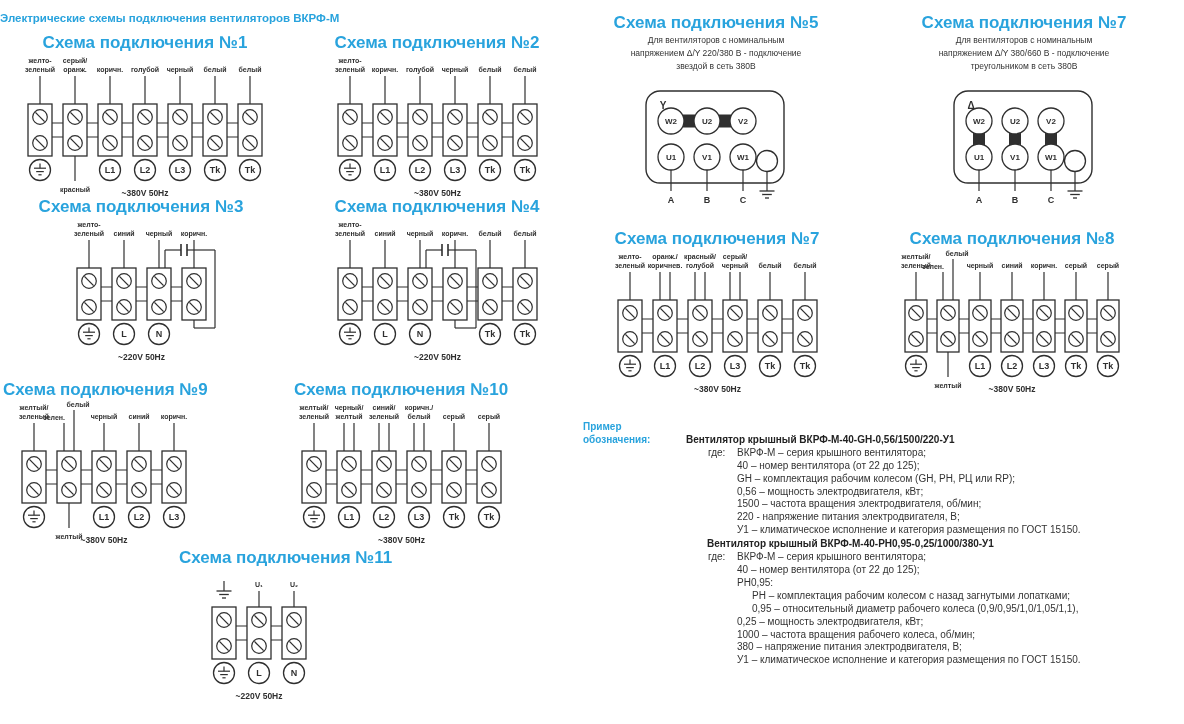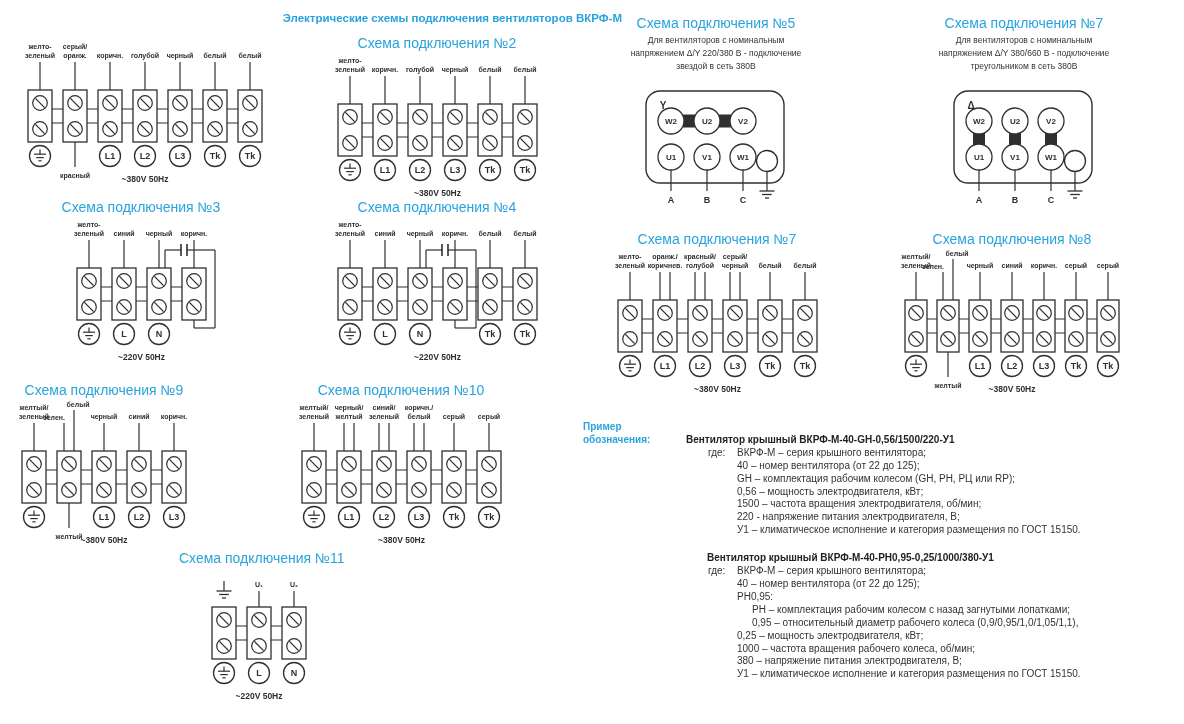--- a/index.html
+++ b/index.html
@@ -3,26 +3,26 @@
 <meta charset="utf-8">
 <style>
   :root{ --accent:#29a3dd; --line:#2f2f2f; }
   *{margin:0;padding:0;box-sizing:border-box}
   html,body{background:#fff}
   body{
     width:1184px;height:724px;position:relative;overflow:hidden;
     font-family:"Liberation Sans", sans-serif;color:#333;
   }
   .main-title{
-    position:absolute;left:0;top:12px;width:612px;text-align:right;
-    font-size:11.5px;font-weight:bold;color:var(--accent);margin-left:10px;
+    position:absolute;left:0;top:12px;width:612px;text-align:left;
+    font-size:11.5px;font-weight:bold;color:var(--accent);
   }
   .scheme{position:absolute;text-align:center}
   .scheme h3{
-    font-size:14px;font-weight:normal;color:var(--accent);
+    font-size:17px;font-weight:bold;color:var(--accent);
     line-height:14px;white-space:nowrap;
   }
   .scheme .desc{
     font-size:8.5px;line-height:13px;color:#333;margin-top:4px;
   }
   .scheme .diagram{margin-top:2px}
   .scheme .diagram svg{display:block;margin:0 auto}
   #s5 .diagram, #s6 .diagram{margin-top:14px}
 
   
@@ -37,35 +37,36 @@
   #s9{left:3px;  top:383px; width:202px}
   #s10{left:286px;top:383px;width:230px}
   #s11{left:179px;top:551px;width:160px}
 
   
   #example{
     position:absolute;left:583px;top:421px;width:601px;
     font-size:10px;line-height:12.9px;color:#333;
   }
   .ex-block{position:relative}
-  .ex-block + .ex-block{margin-top:15px}
+  .ex-block + .ex-block{margin-top:1px}
   .ex-lead{display:inline-block;width:103px;color:var(--accent);font-weight:bold}
   .ex-title{font-weight:bold;color:#222}
   .ex-title-row.pad{padding-left:124px}
   .ex-item{position:relative;padding-left:154px}
   .ex-item.i2{padding-left:169px}
   .ex-item.i3{padding-left:207px}
   .ex-where{position:absolute;left:125px;top:0}
 </style>
 </head>
 <body>
 
 <h1 class="main-title">Электрические схемы подключения вентиляторов ВКРФ-М</h1>
 
 <section class="scheme" id="s1">
+  <h3>Схема подключения №1</h3>
   <div class="diagram">
       <svg width="266" height="148" viewBox="0 0 266 148">
         <line x1="28" y1="71" x2="238" y2="71" stroke="#2f2f2f" stroke-width="1.2"></line>
         <line x1="28" y1="85" x2="238" y2="85" stroke="#2f2f2f" stroke-width="1.2"></line>
         <rect x="16" y="52" width="24" height="52" fill="#fff" stroke="#2f2f2f" stroke-width="1.3"></rect>
         <circle cx="28" cy="65" r="7.3" fill="#fff" stroke="#2f2f2f" stroke-width="1.2"></circle>
         <line x1="23.4" y1="60.4" x2="32.6" y2="69.6" stroke="#2f2f2f" stroke-width="1.3"></line>
         <circle cx="28" cy="91" r="7.3" fill="#fff" stroke="#2f2f2f" stroke-width="1.2"></circle>
         <line x1="23.4" y1="86.4" x2="32.6" y2="95.6" stroke="#2f2f2f" stroke-width="1.3"></line>
         <rect x="51" y="52" width="24" height="52" fill="#fff" stroke="#2f2f2f" stroke-width="1.3"></rect>

